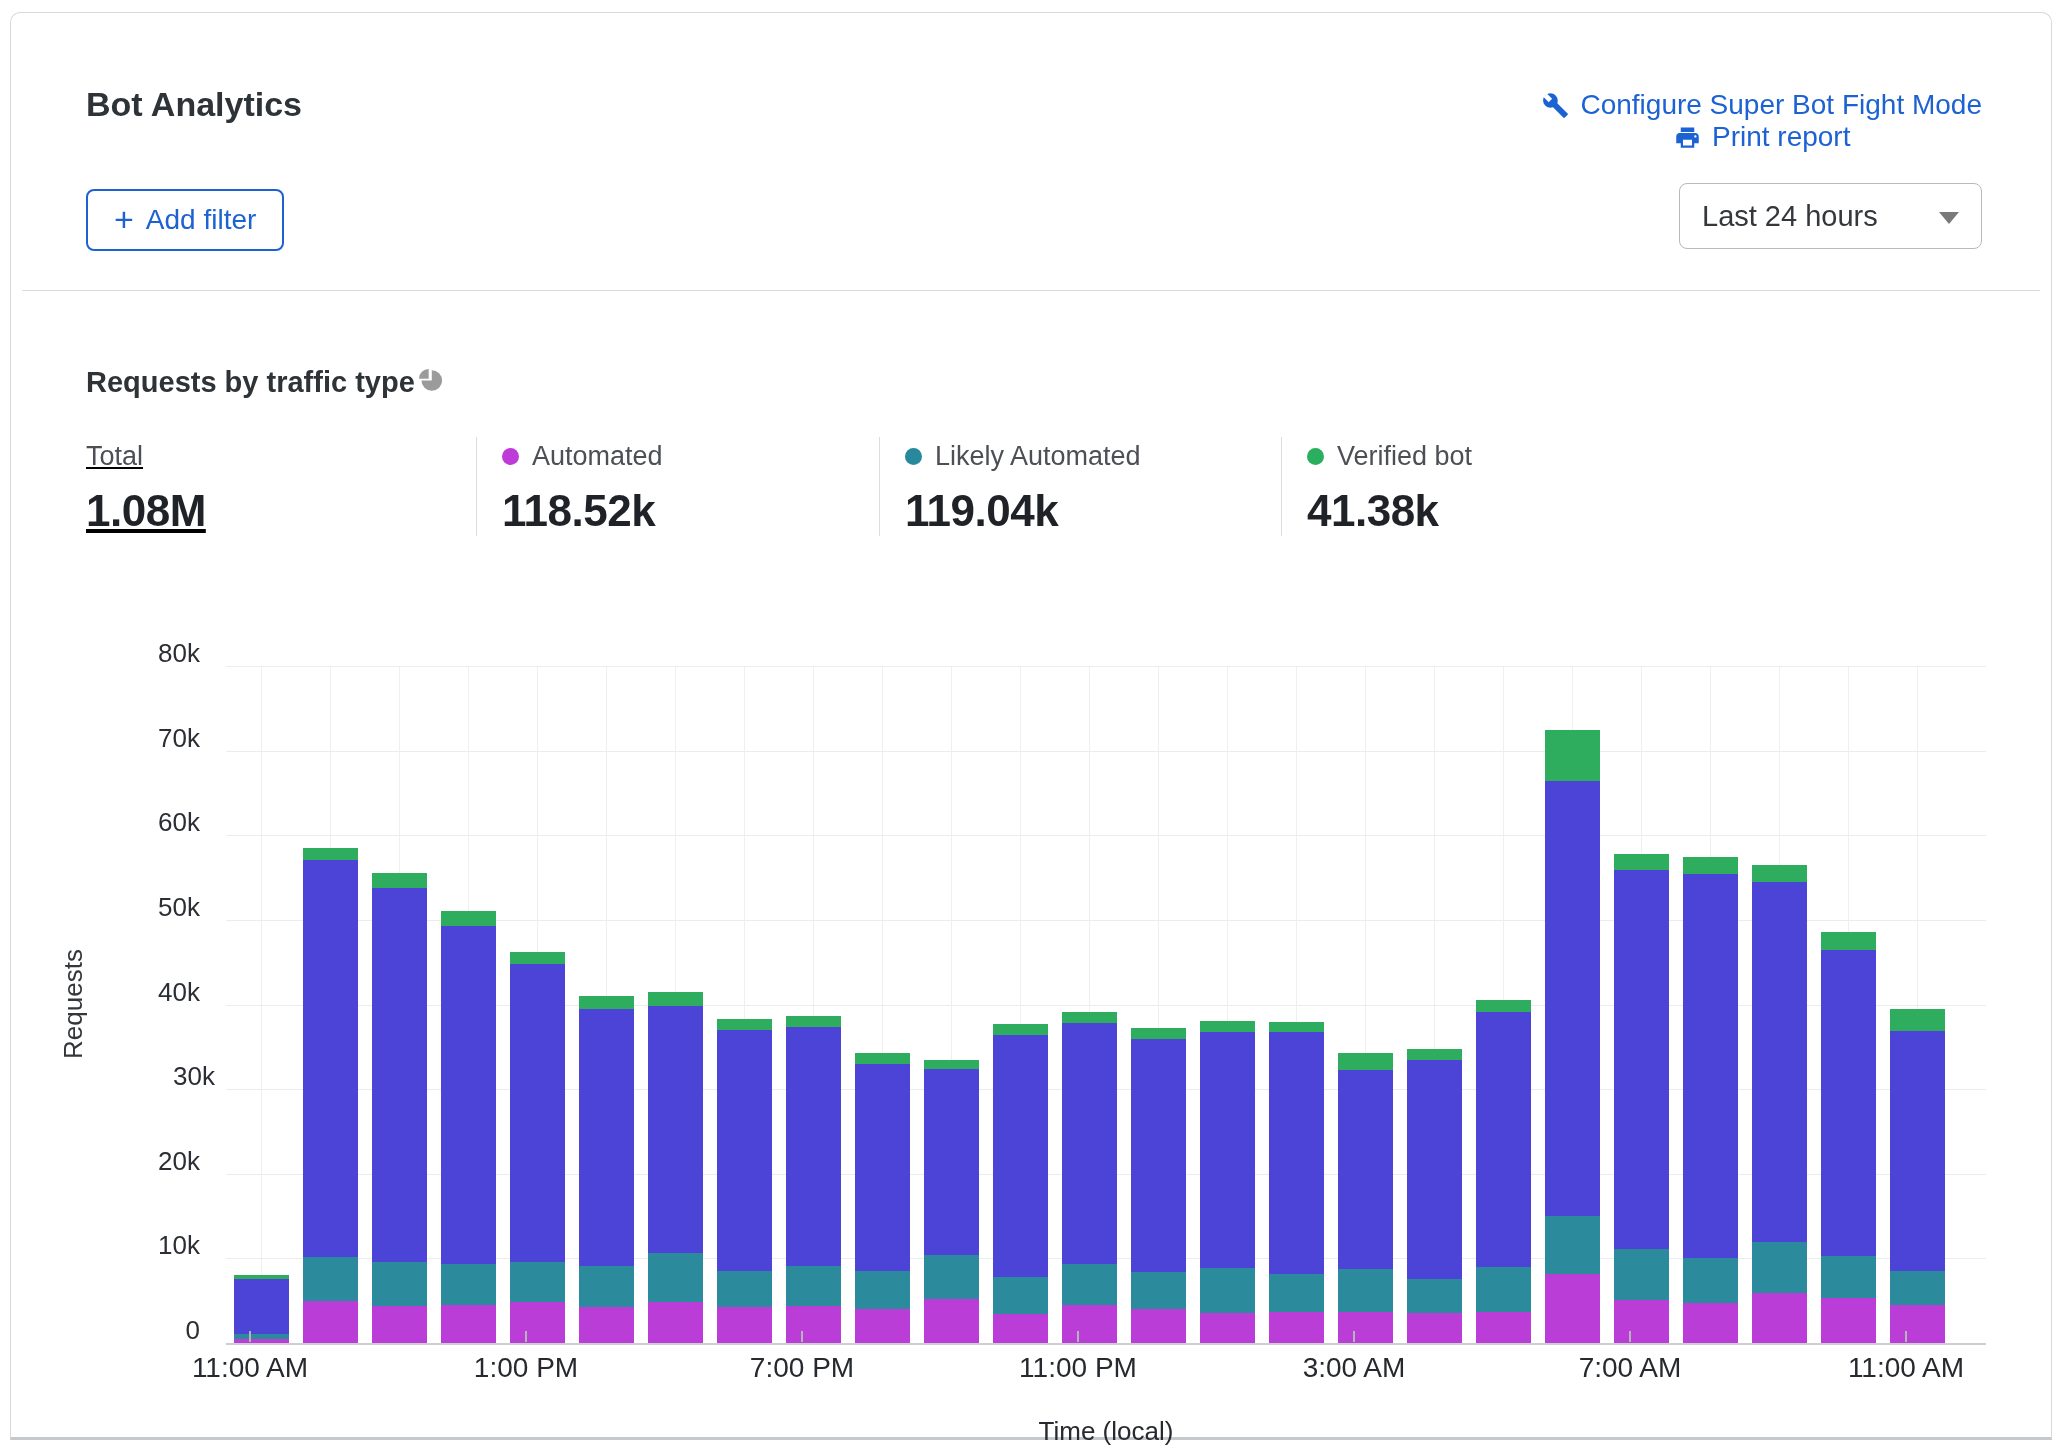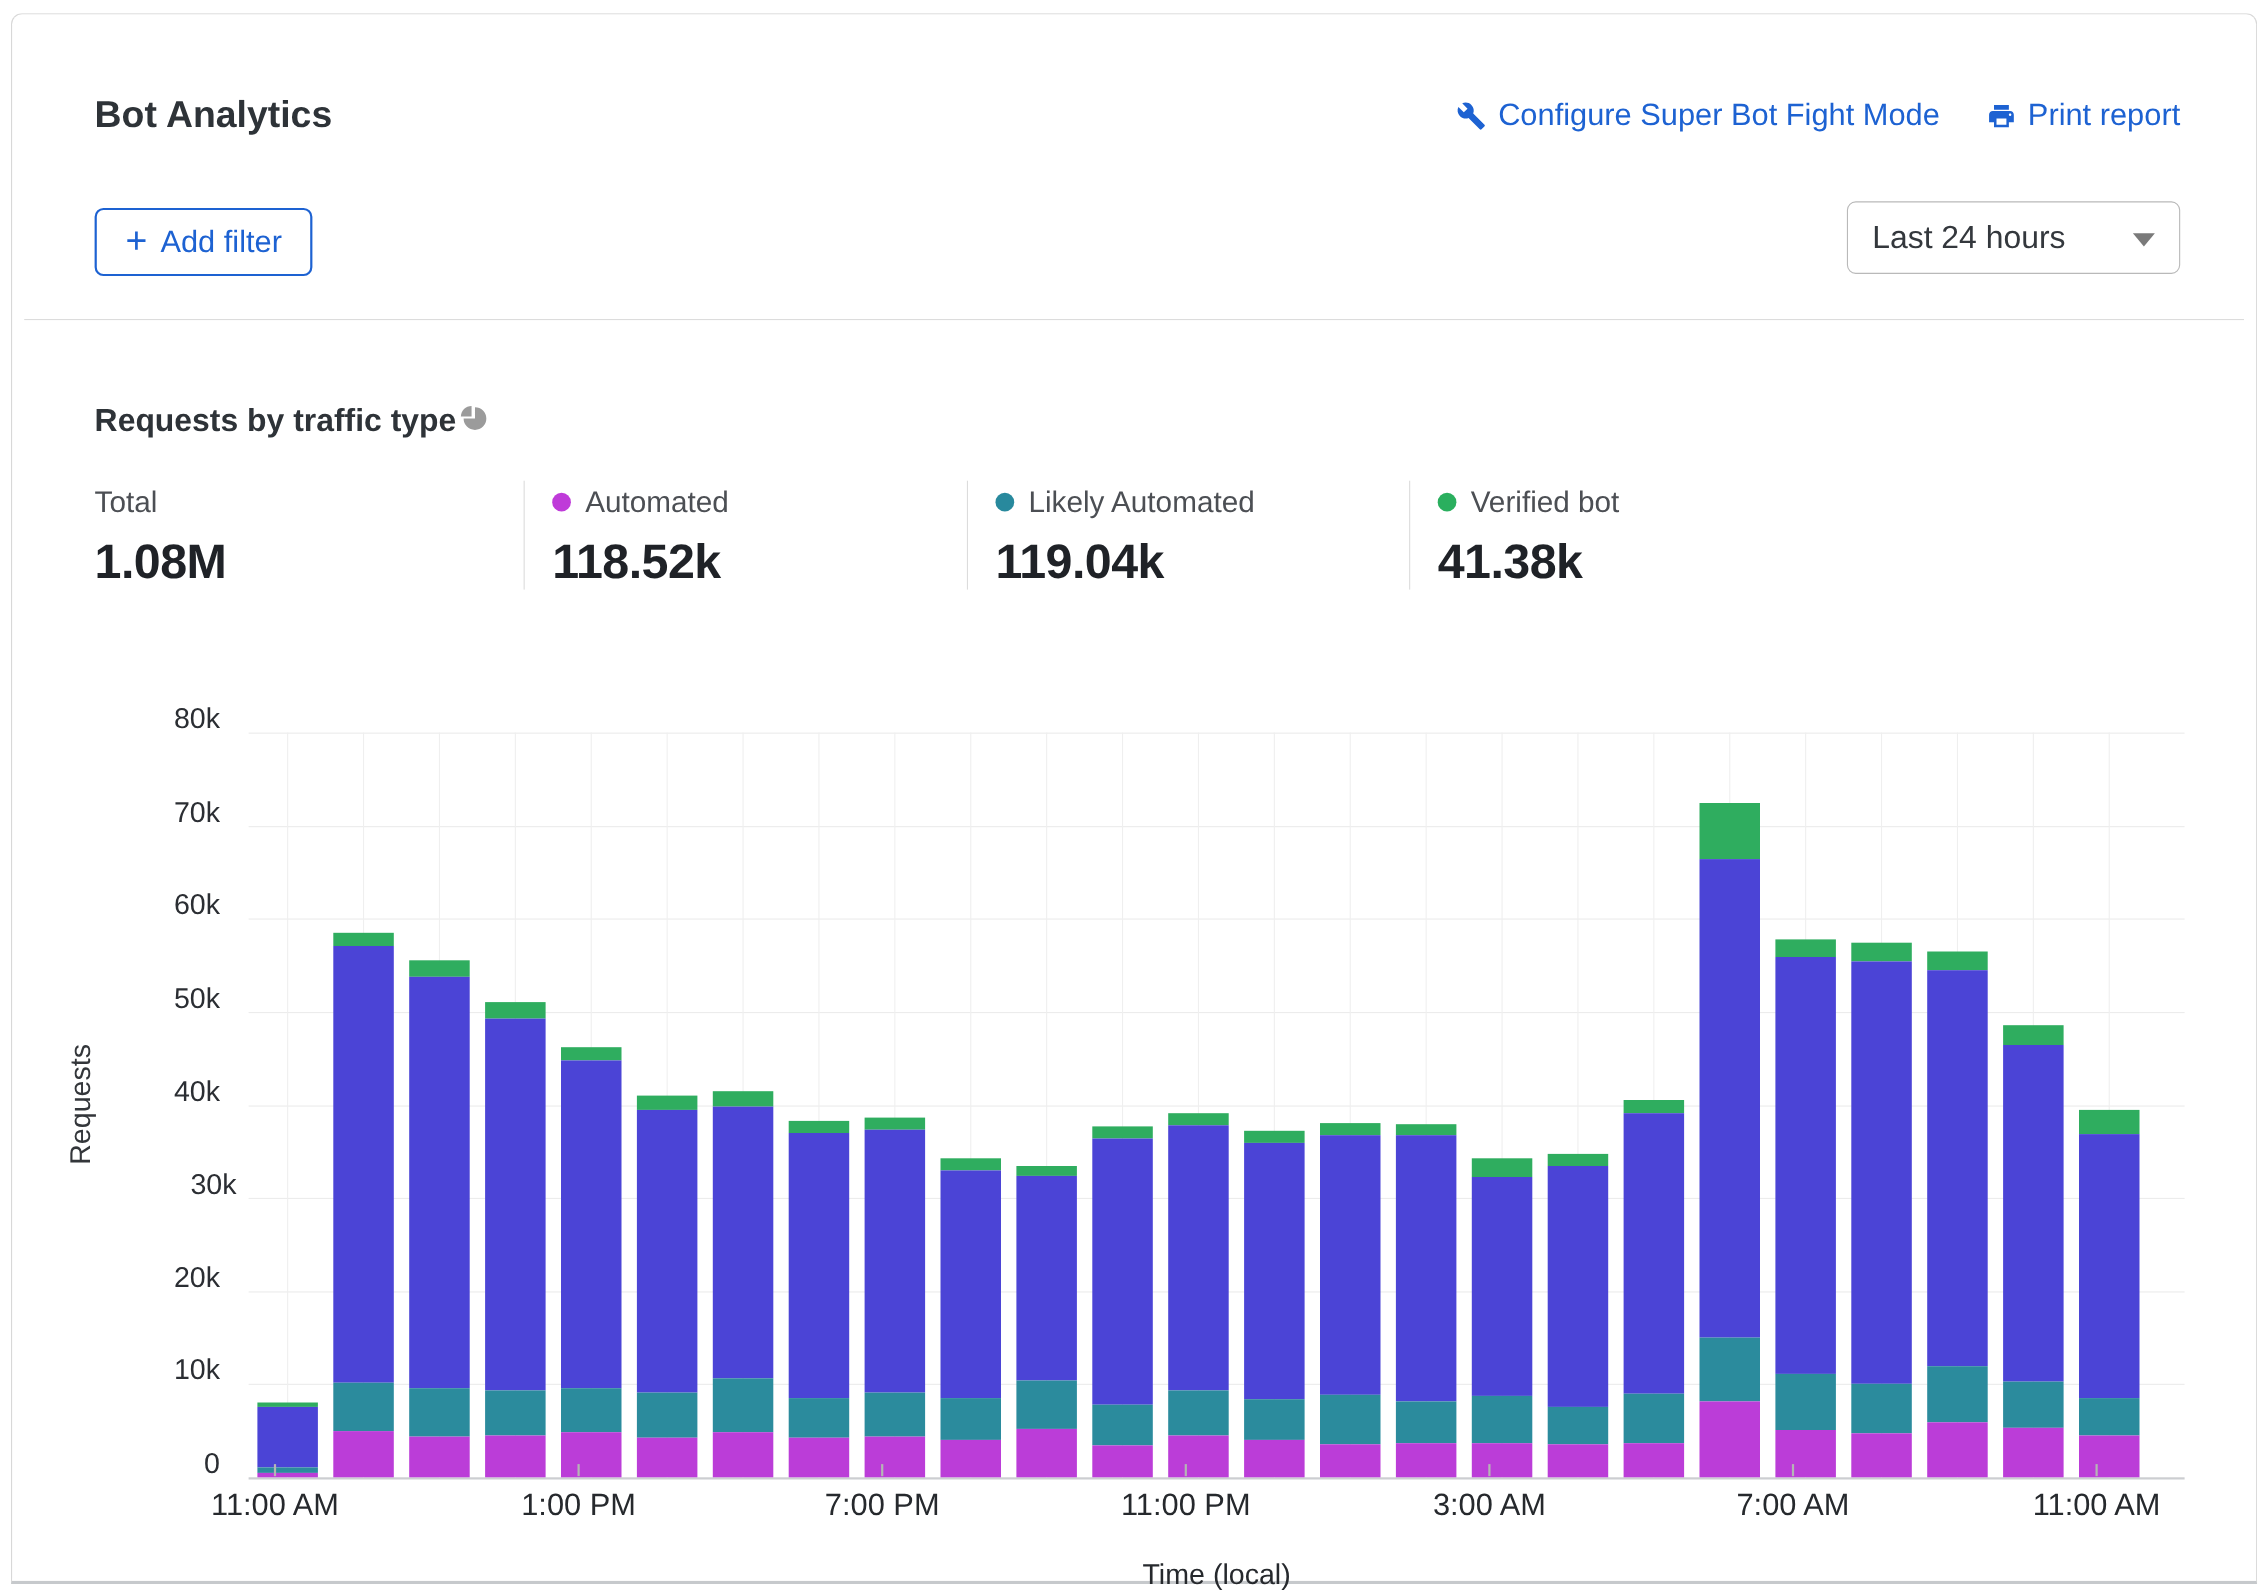--- a/index.html
+++ b/index.html
@@ -1,20 +1,20 @@
 <!DOCTYPE html>
 <html><head>
 <meta charset="utf-8">
 <style>
   html,body{margin:0;padding:0;background:#fff;}
   body{width:2062px;height:1450px;position:relative;font-family:"Liberation Sans",sans-serif;overflow:hidden;}
   .card{position:absolute;left:10px;top:12px;width:2040px;height:1424px;background:#fff;
         border:1px solid #d8d8d8;border-bottom:3px solid #c6c9cc;border-radius:10px 10px 0 0;}
   .page-title{position:absolute;left:75px;top:72px;font-size:34px;font-weight:bold;color:#2e3338;}
-  .header-links{position:absolute;top:76px;right:69px;display:flex;gap:42px;align-items:center;}
+  .header-links{position:absolute;top:76px;right:69px;display:flex;align-items:center;flex-direction:column;}
   .hlink{display:flex;align-items:center;gap:11px;color:#1d62d2;font-size:28px;cursor:pointer;}
   .hlink svg{display:block;}
   .add-filter{position:absolute;left:75px;top:176px;height:62px;display:inline-flex;align-items:center;
         gap:12px;padding:0 26px;border:2px solid #1d62d2;border-radius:8px;color:#1d62d2;
         font-size:28px;background:#fff;box-sizing:border-box;cursor:pointer;}
   .add-filter .plus{font-size:34px;font-weight:400;line-height:1;margin-top:-3px;}
   .range-select{position:absolute;top:170px;right:69px;width:303px;height:66px;border:1px solid #b9b9b9;
         border-radius:8px;box-sizing:border-box;display:flex;align-items:center;padding-left:22px;
         font-size:29px;color:#34383d;background:#fff;cursor:pointer;}
   .caret{position:absolute;right:22px;top:28px;width:0;height:0;border-left:10px solid transparent;
@@ -82,21 +82,21 @@
     <span class="section-title">Requests by traffic type</span>
     <span>
       <svg width="31" height="31" viewBox="0 0 24 24" fill="#9b9b9b">
         <path d="M13 12 L13 4 A8 8 0 1 1 5 12 Z"></path>
         <path d="M10.6 10.6 L10.6 3.1 A7.5 7.5 0 0 0 3.1 10.6 Z"></path>
       </svg>
     </span>
   </div>
 
   <div class="stats-row" id="stats-row">
-      <div class="stat-col" style="width: 390px;">
+      <div class="stat-col" style="width: 390px; text-decoration: underline;">
         <div class="stat-head">
           <span>Total</span>
         </div>
         <div class="stat-value">1.08M</div>
       </div>
       <div class="stat-col divided" style="width: 403px;">
         <div class="stat-head">
           <span class="stat-dot" style="background: rgb(191, 59, 217);"></span>
           <span>Automated</span>
         </div>

